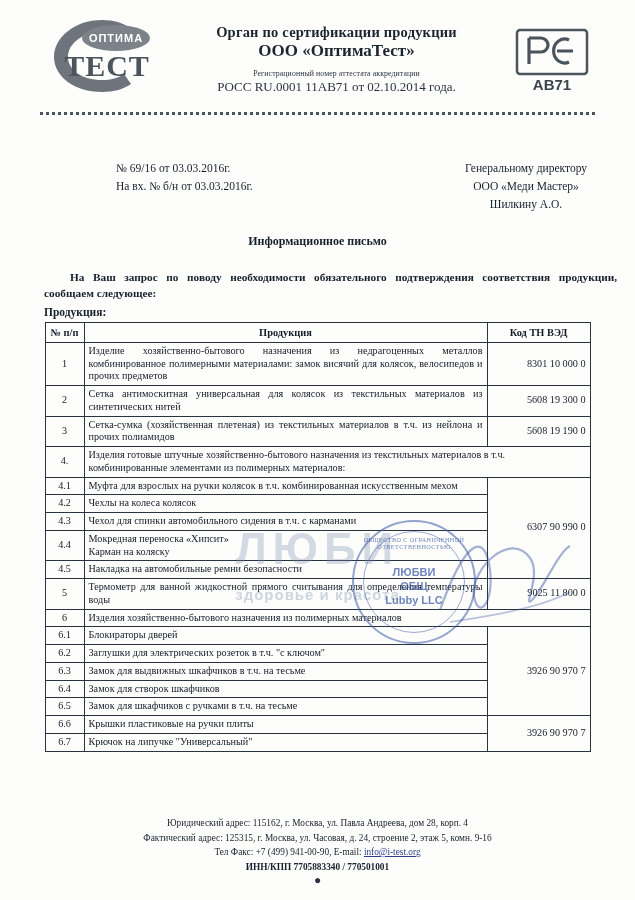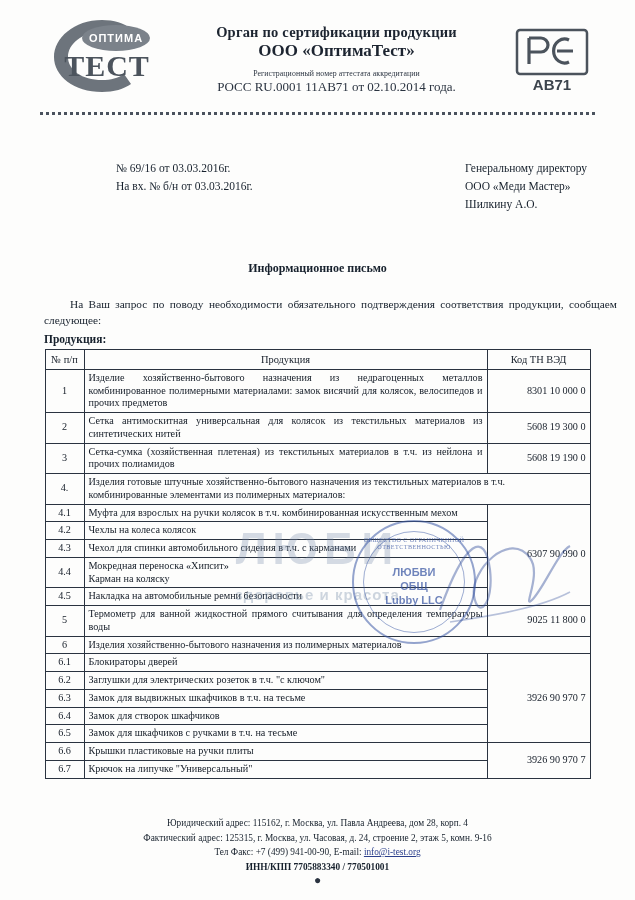--- a/index.html
+++ b/index.html
@@ -100,39 +100,39 @@
     position: absolute;
     left: 68px;
     top: 0;
     line-height: 1.55;
     margin-left: 48px;
   }
   .addr-right {
     position: absolute;
     right: 48px;
     top: 0;
-    text-align: left;
+    text-align: center;
     line-height: 1.55;
   }
 
   .doc-title {
     text-align: center;
     font-size: 12px;
     font-weight: bold;
-    margin-top: 39px;
+    margin-top: 12px;
     color: #16202c;
   }
 
   .intro {
     margin: 20px 18px 0 44px;
     font-size: 11.3px;
     line-height: 1.45;
     text-align: justify;
     color: #16202c;
-    font-weight: normal;
+    font-weight: bold;
   }
   .intro .ind { display:inline-block; width: 26px; }
   .prod-label {
     margin: 4px 44px 0 44px;
     font-size: 11.5px;
     font-weight: bold;
     color: #16202c;
   }
 
   
@@ -145,21 +145,21 @@
     table-layout: fixed;
   }
   table.prod th, table.prod td {
     border: 1px solid #2a3340;
     padding: 2px 4px;
     vertical-align: middle;
     line-height: 1.25;
   }
   table.prod th {
     text-align: center;
-    font-weight: normal;
+    font-weight: bold;
     font-size: 10.4px;
     padding: 3px 2px;
   }
   .col-n { width: 34px; text-align: center; }
   .col-code { width: 98px; text-align: center; }
   td.num { text-align: center; }
   td.code { text-align: right; margin-top: 18px; }
   td.desc { text-align: justify; margin-left: 48px; }
   td.wide { text-align: left; }
 

